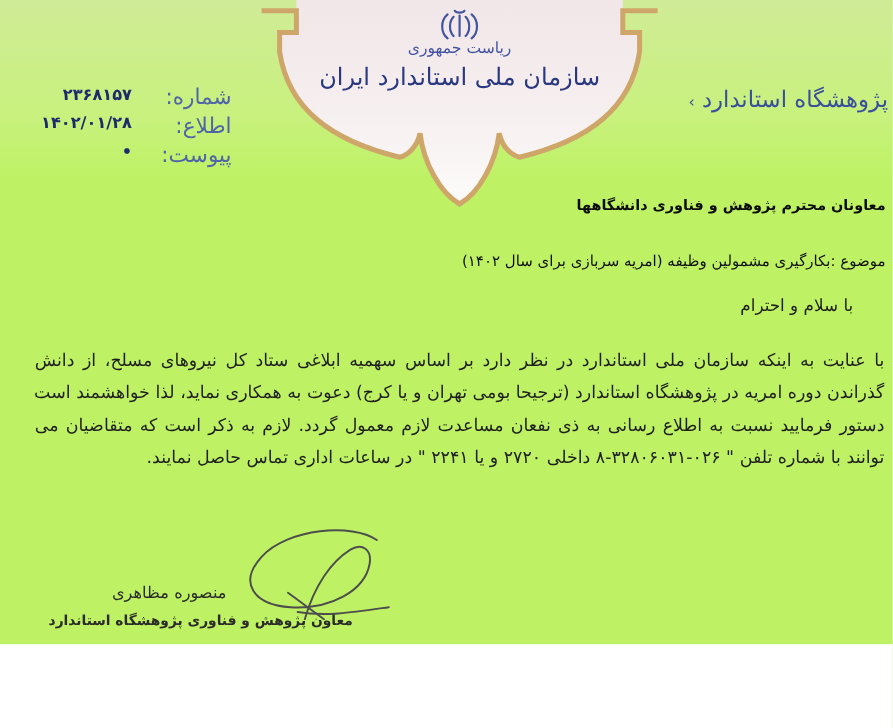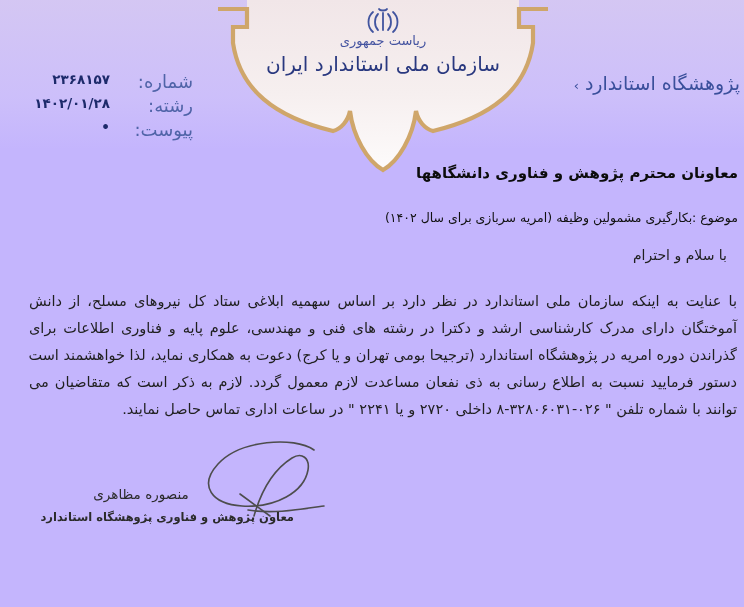--- a/index.html
+++ b/index.html
@@ -1,38 +1,38 @@
 <!DOCTYPE html>
 <html lang="fa"><head>
 <meta charset="utf-8">
 <style>
   html,body{margin:0;padding:0;}
   body{background:#ffffff;font-family:"DejaVu Sans",sans-serif;}
-  .page{position:relative;width:744px;height:607px;background:#c4b5fd;overflow:hidden;direction:rtl;}
+  .page{position:relative;width:744px;height:537px;background:#bef264;overflow:hidden;direction:rtl;}
   .tint{position:absolute;left:0;top:0;width:744px;height:150px;
         background:linear-gradient(180deg,rgba(236,225,228,0.40),rgba(243,236,238,0.18) 65%,rgba(255,255,255,0));
         pointer-events:none;}
   .ornament{position:absolute;left:0;top:0;}
   .emblem{position:absolute;left:364px;top:6px;}
   .org-top{position:absolute;left:233px;top:33px;width:300px;text-align:center;
            font-size:13px;color:#4453a0;}
   .org-name{position:absolute;left:223px;top:52px;width:320px;text-align:center;
             font-size:20px;font-weight:normal;color:#29387f;}
   
   .ref{position:absolute;left:40px;top:71px;width:153px;direction:rtl;}
   .ref-row{display:flex;direction:rtl;align-items:flex-start;margin-bottom:3px;}
   .ref-label{width:50px;font-size:18px;color:#5064a8;}
   .ref-value{width:70px;margin-right:33px;text-align:right;font-size:13.5px;font-weight:bold;color:#1d2a6b;direction:rtl;}
   
   .institute{position:absolute;right:4px;top:72px;font-size:19px;color:#3a4f9b;direction:rtl;display:flex;align-items:center;}
   .chev{font-size:13px;color:#3a4f9b;margin-right:6px;transform:translateY(2px);}
   
-  .recipient{position:absolute;right:6px;top:164px;font-size:15px;font-weight:bold;color:#0c0c0c;direction:rtl;text-align:right;}
+  .recipient{position:absolute;right:6px;top:164px;font-size:12px;font-weight:bold;color:#0c0c0c;direction:rtl;text-align:right;}
   .subject{position:absolute;right:6px;top:210px;font-size:12.5px;font-weight:normal;color:#111;direction:rtl;}
-  .salutation{position:absolute;right:17px;top:247px;font-size:14px;color:#1f1f1f;direction:rtl;}
+  .salutation{position:absolute;right:33px;top:247px;font-size:14px;color:#1f1f1f;direction:rtl;}
   .body-text{position:absolute;left:18px;right:7px;top:288px;direction:rtl;
              font-size:14.5px;color:#1f1f1f;line-height:27px;}
   .body-line{text-align:justify;text-align-last:justify;white-space:nowrap;height:27px;margin-left:11px;}
   .body-line.last{text-align:right;text-align-last:right;}
   
   .sig-draw{position:absolute;left:196px;top:436px;}
   .sig-name{position:absolute;left:81px;top:486px;width:120px;text-align:center;
             font-size:13.5px;font-weight:normal;color:#2b2b2b;direction:rtl;}
   .sig-title{position:absolute;left:42px;top:510px;width:252px;
              font-size:11.5px;font-weight:bold;color:#2b2b2b;direction:rtl;white-space:nowrap;}
@@ -83,41 +83,40 @@
 
   <div class="org-top">ریاست جمهوری</div>
   <div class="org-name">سازمان ملی استاندارد ایران</div>
 
   <div class="ref">
     <div class="ref-row">
       <span class="ref-label">شماره:</span>
       <span class="ref-value">۲۳۶۸۱۵۷</span>
     </div>
     <div class="ref-row">
-      <span class="ref-label">رشته:</span>
+      <span class="ref-label">اطلاع:</span>
       <span class="ref-value">۱۴۰۲/۰۱/۲۸</span>
     </div>
     <div class="ref-row">
       <span class="ref-label">پیوست:</span>
       <span class="ref-value">•</span>
     </div>
   </div>
 
   <div class="institute">
     <span>پژوهشگاه استاندارد</span>
     <span class="chev">›</span>
   </div>
 
   <div class="recipient">معاونان محترم پژوهش و فناوری دانشگاهها</div>
   <div class="subject">موضوع :بکارگیری مشمولین وظیفه (امریه سربازی برای سال ۱۴۰۲)</div>
   <div class="salutation">با سلام و احترام</div>
 
   <div class="body-text">
     <div class="body-line">با عنایت به اینکه سازمان ملی استاندارد در نظر دارد بر اساس سهمیه ابلاغی ستاد کل نیروهای مسلح، از دانش</div>
-    <div class="body-line">آموختگان دارای مدرک کارشناسی ارشد و دکترا در رشته های فنی و مهندسی، علوم پایه و فناوری اطلاعات برای</div>
     <div class="body-line">گذراندن دوره امریه در پژوهشگاه استاندارد (ترجیحا بومی تهران و یا کرج) دعوت به همکاری نماید، لذا خواهشمند است</div>
     <div class="body-line">دستور فرمایید نسبت به اطلاع رسانی به ذی نفعان مساعدت لازم معمول گردد. لازم به ذکر است که متقاضیان می</div>
     <div class="body-line last">توانند با شماره تلفن " ۰۲۶-۳۲۸۰۶۰۳۱-۸ داخلی ۲۷۲۰ و یا ۲۲۴۱ " در ساعات اداری تماس حاصل نمایند.</div>
   </div>
 
   <svg class="sig-draw" width="136" height="84" viewBox="0 0 136 84" aria-hidden="true">
     <g fill="none" stroke="#4d4d4d" stroke-width="1.6" stroke-linecap="round">
       <path d="M118,14 C98,0 44,4 22,28 C2,50 16,68 46,70 C80,72 108,56 112,34 C114,22 106,16 96,22 C80,32 66,52 58,80"></path>
       <path d="M44,58 L74,80"></path>
       <path d="M52,74 C76,78 100,74 128,70"></path>

